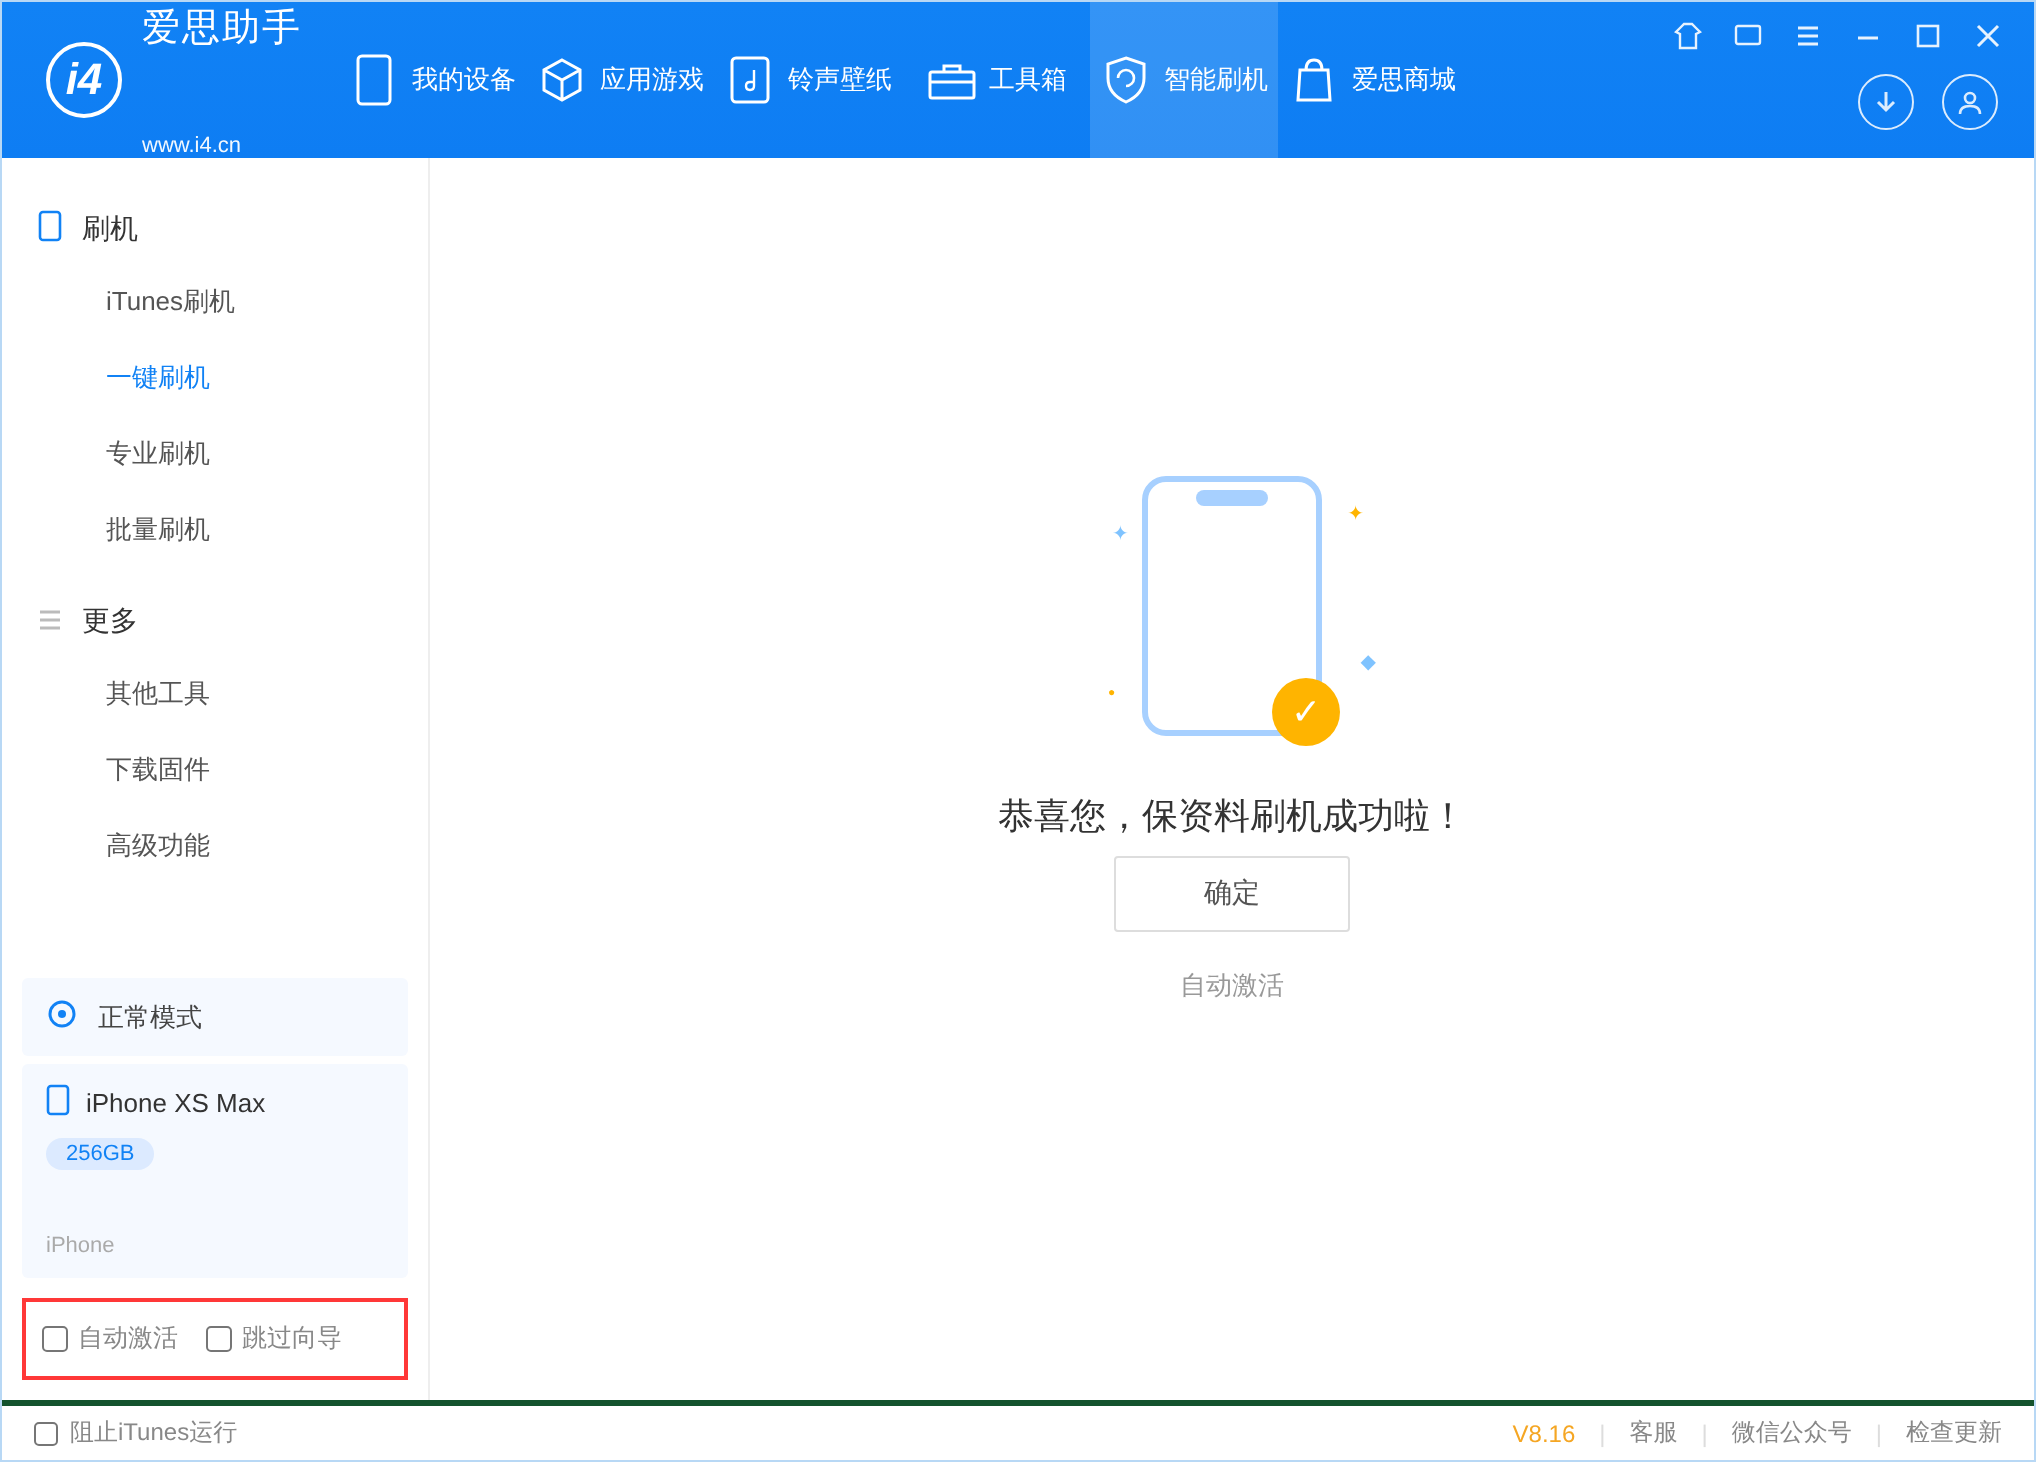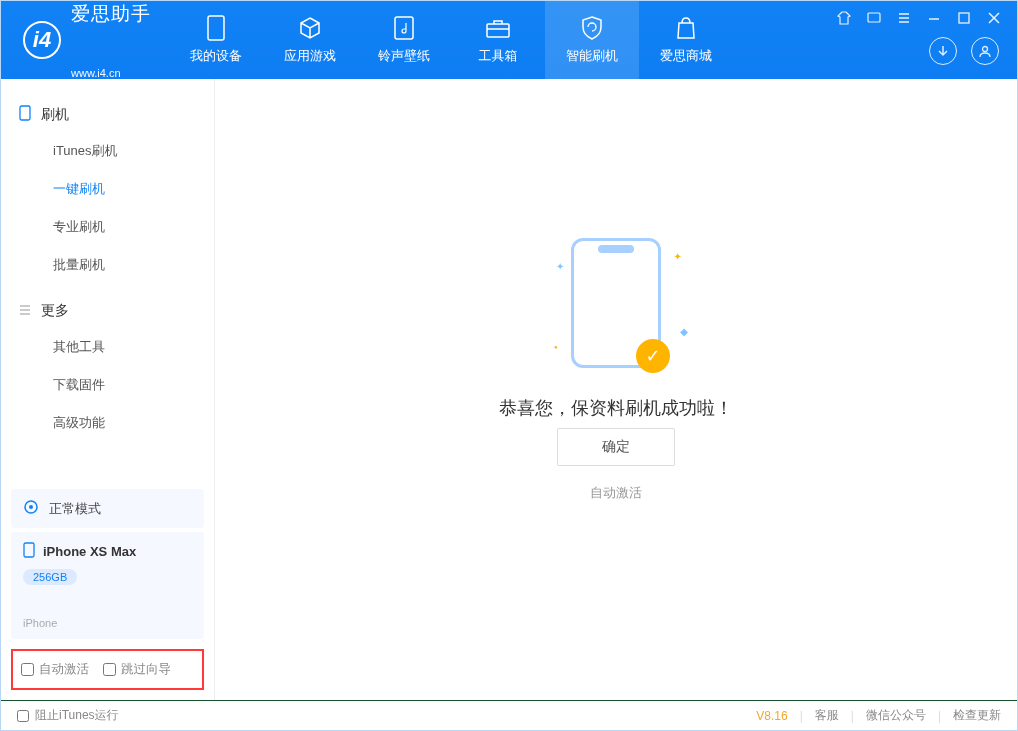--- a/index.html
+++ b/index.html
@@ -3,55 +3,55 @@
 <meta charset="utf-8">
 <style>
 * { margin: 0; padding: 0; box-sizing: border-box; font-family: "Microsoft YaHei", Arial, sans-serif; }
 body { background: #fff; width: 1018px; height: 731px; overflow: hidden; border: 1px solid #b8d8f5; }
 .header { height: 78px; background: linear-gradient(to bottom, #1182f5, #0e7df3); display: flex; align-items: center; color: #fff; position: relative; }
 .logo-area { display: flex; align-items: center; padding: 0 18px 0 22px; }
 .logo-circle { width: 38px; height: 38px; border: 2.5px solid #fff; border-radius: 50%; display: flex; align-items: center; justify-content: center; font-weight: bold; font-size: 22px; font-style: italic; margin-right: 10px; }
 .logo-text .main { font-size: 19px; font-weight: 500; letter-spacing: 1px; }
 .logo-text .sub { font-size: 11px; opacity: 0.95; }
 .nav-tabs { display: flex; height: 100%; }
-.nav-tab { width: 94px; display: flex; flex-direction: column; align-items: center; justify-content: center; cursor: pointer; font-size: 13px; gap: 6px; position: relative; }
+.nav-tab { width: 94px; display: flex; flex-direction: row; align-items: center; justify-content: center; cursor: pointer; font-size: 13px; gap: 6px; position: relative; }
 .nav-tab.active { background: rgba(255,255,255,0.15); }
 .nav-tab .icon { width: 26px; height: 26px; display: flex; align-items: center; justify-content: center; }
 .header-right { position: absolute; right: 14px; top: 10px; display: flex; gap: 14px; align-items: center; }
 .header-right .win-btn { width: 16px; height: 16px; cursor: pointer; opacity: 0.9; }
 .header-right-bottom { position: absolute; right: 18px; bottom: 14px; display: flex; gap: 14px; }
 .circle-btn { width: 28px; height: 28px; border: 1.5px solid #fff; border-radius: 50%; display: flex; align-items: center; justify-content: center; cursor: pointer; opacity: 0.85; }
 .body-area { display: flex; height: calc(100% - 78px - 30px); }
 .sidebar { width: 214px; border-right: 1px solid #eee; padding-top: 18px; position: relative; }
 .sb-section { margin-bottom: 10px; }
 .sb-header { display: flex; align-items: center; padding: 8px 18px; font-size: 14px; font-weight: 500; color: #333; gap: 10px; }
 .sb-item { padding: 10px 10px 10px 52px; font-size: 13px; color: #555; cursor: pointer; }
 .sb-item.active { color: #1182f5; }
 .sb-bottom { position: absolute; bottom: 0; left: 0; right: 0; }
 .sb-card { background: #f5f9ff; margin: 4px 10px; border-radius: 3px; padding: 10px 12px; font-size: 13px; color: #444; display: flex; align-items: center; gap: 10px; }
 .sb-device { background: #f5f9ff; margin: 4px 10px 10px 10px; border-radius: 3px; padding: 10px 12px; }
-.sb-dev-name { font-size: 13px; font-weight: bold; color: #333; margin-bottom: 6px; display: flex; align-items: center; gap: 8px; }
+.sb-dev-name { font-size: 13px; font-weight: normal; color: #333; margin-bottom: 6px; display: flex; align-items: center; gap: 8px; }
 .sb-cap { display: inline-block; background: #dceaff; color: #1182f5; font-size: 11px; padding: 2px 10px; border-radius: 10px; margin-left: 0; margin-bottom: 4px; }
 .sb-devtype { font-size: 11px; color: #aaa; margin-top: 28px; }
 .sb-checks { border: 2px solid #ff3838; margin: 6px 10px 10px 10px; padding: 10px 8px; display: flex; gap: 14px; font-size: 12.5px; color: #888; }
 .sb-checks label { display: flex; align-items: center; gap: 5px; cursor: pointer; }
 .sb-checks input { width: 13px; height: 13px; }
 .main { flex: 1; display: flex; flex-direction: column; align-items: center; justify-content: center; padding-bottom: 40px; }
 .result-img { width: 90px; height: 130px; border: 3px solid #a7d0ff; border-radius: 12px; position: relative; margin-bottom: 28px; }
 .result-img::before { content: ""; position: absolute; top: 4px; left: 50%; transform: translateX(-50%); width: 36px; height: 8px; border-radius: 4px; background: #a7d0ff; }
 .result-badge { position: absolute; right: -12px; bottom: -8px; width: 34px; height: 34px; background: #ffb400; border-radius: 50%; display: flex; align-items: center; justify-content: center; color: #fff; font-size: 18px; }
 .sparkle { position: absolute; color: #ffb400; font-size: 10px; }
 .sparkle.s1 { left: -18px; top: 20px; color: #7fc3ff; }
 .sparkle.s2 { right: -24px; top: 10px; }
 .sparkle.s3 { right: -30px; bottom: 28px; color: #7fc3ff; }
 .sparkle.s4 { left: -20px; bottom: 15px; color: #ffb400; font-size: 6px; }
 .result-text { font-size: 18px; color: #333; margin-bottom: 8px; }
 .ok-btn { border: 1px solid #ddd; background: #fff; padding: 9px 44px; font-size: 14px; color: #555; cursor: pointer; border-radius: 2px; margin-bottom: 18px; }
 .log-link { font-size: 13px; color: #999; cursor: pointer; }
-.footer { height: 30px; border-top: 1px solid #14532d; display: flex; align-items: center; padding: 0 16px; font-size: 12px; color: #888; }
+.footer { height: 30px; border-top: 3px solid #14532d; display: flex; align-items: center; padding: 0 16px; font-size: 12px; color: #888; }
 .footer-left { display: flex; align-items: center; gap: 6px; }
 .footer-left input { width: 12px; height: 12px; }
 .footer-right { margin-left: auto; display: flex; align-items: center; gap: 12px; }
 .footer-right .ver { color: #f5a623; }
 .footer-right .divider { color: #ddd; }
 .footer-right .link { cursor: pointer; }
 </style>
 </head>
 <body>
 

